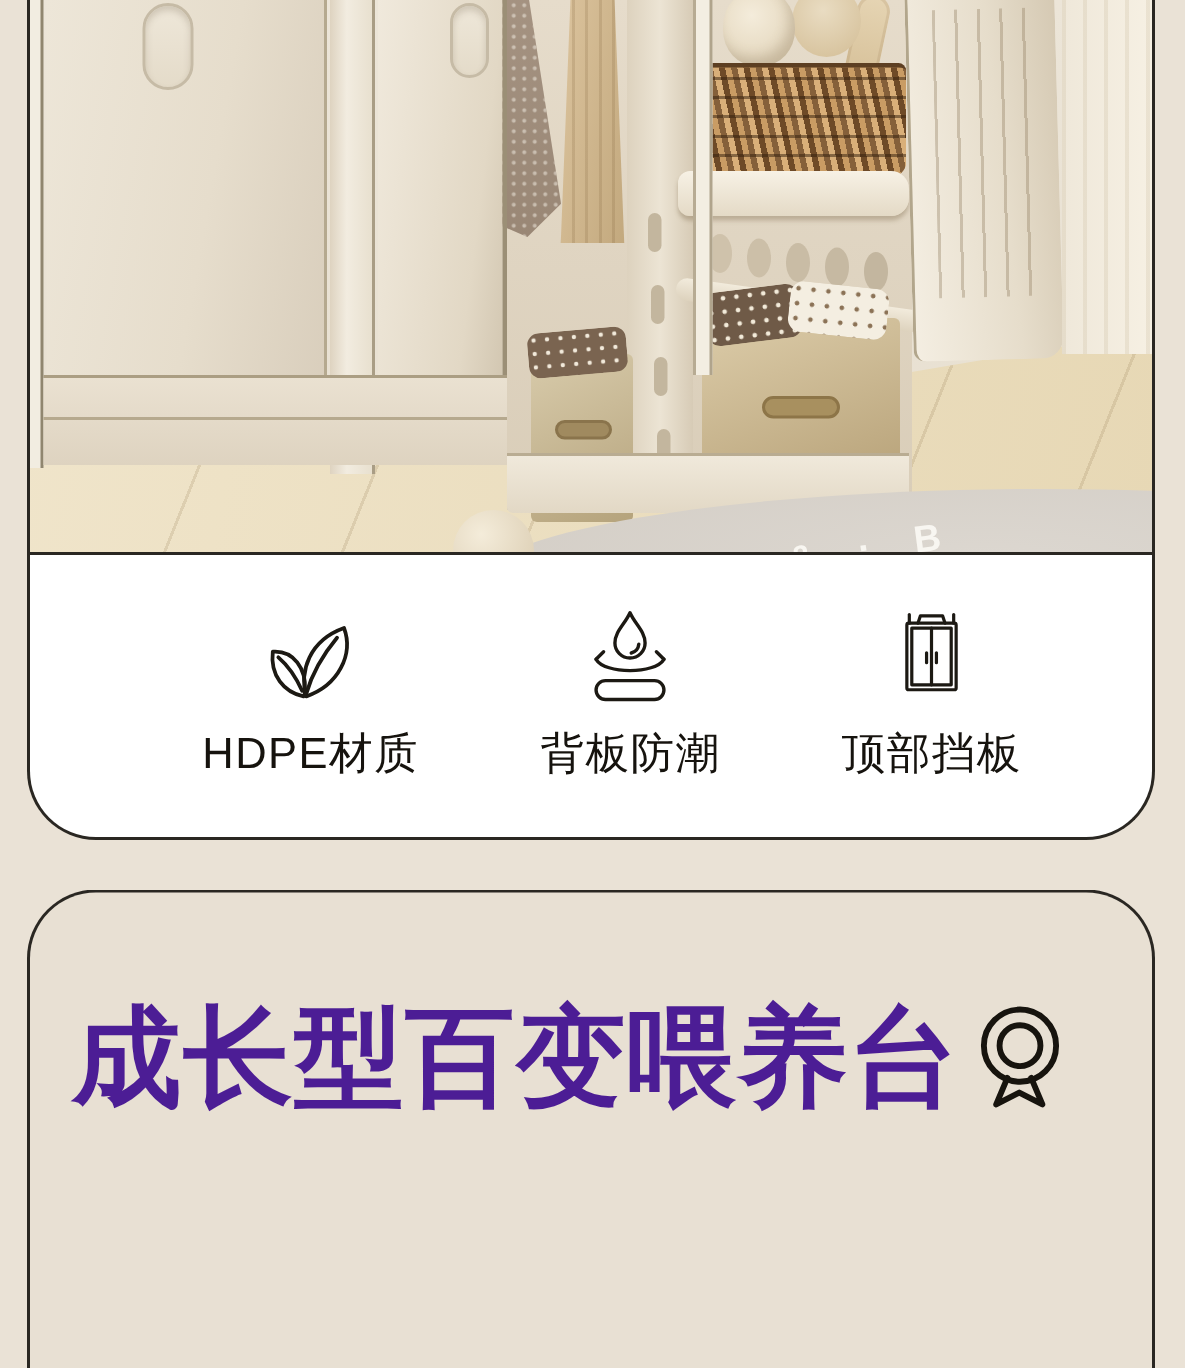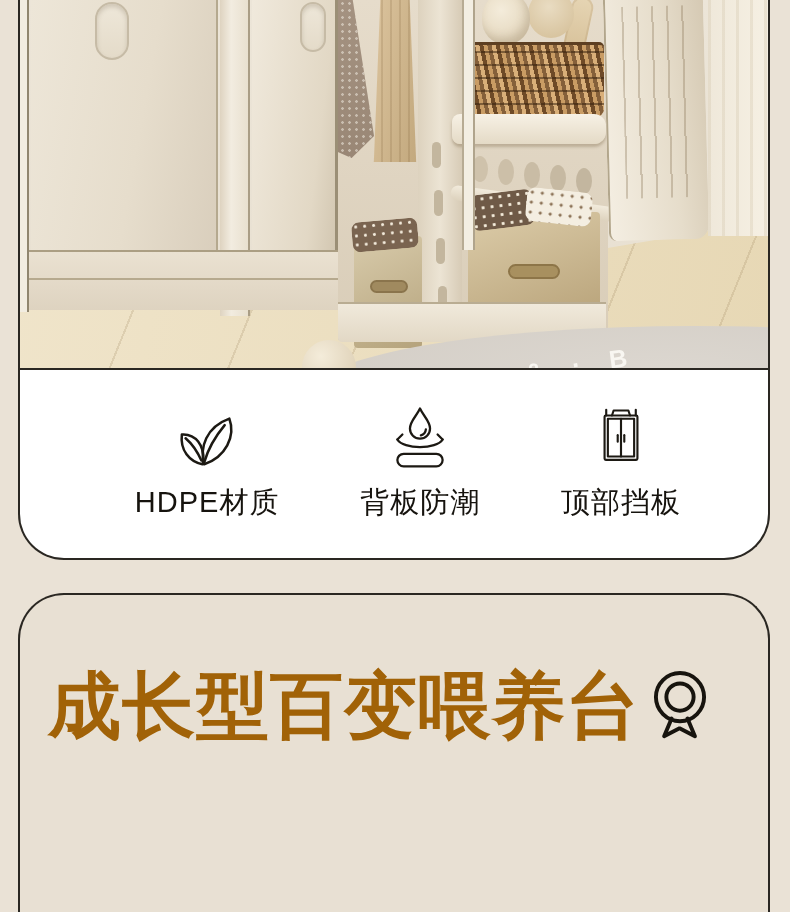--- a/index.html
+++ b/index.html
@@ -157,21 +157,21 @@
   .icon-box { height:70px; display:flex; align-items:flex-end; justify-content:center; }
   .icon-box svg { display:block; stroke:#1c1913; fill:none;
     stroke-linecap:round; stroke-linejoin:round; }
   .feature-label { margin-top:15px; font-size:29px; color:#16130e; letter-spacing:1px; }
 
   
   .title-card {
     margin-top:33px; height:319px; background:#e8e0d3;
     border:2px solid #2a2722; border-bottom:none;
     border-radius:46px 46px 0 0;
-    padding:72px 18px 0 28px; color:#a16207;
+    padding:72px 18px 0 28px; color:#4c1d95;
   }
   .title-line1 { display:flex; align-items:center; gap:12px; }
   .title-text { font-size:73px; font-weight:900; letter-spacing:1px; line-height:1.06; white-space:nowrap; }
   .medal svg { display:block; stroke:#17140e; fill:none;
     stroke-linecap:round; stroke-linejoin:round; }
   .title-line2 { margin-top:22px; }
 </style>
 </head>
 <body>
 

